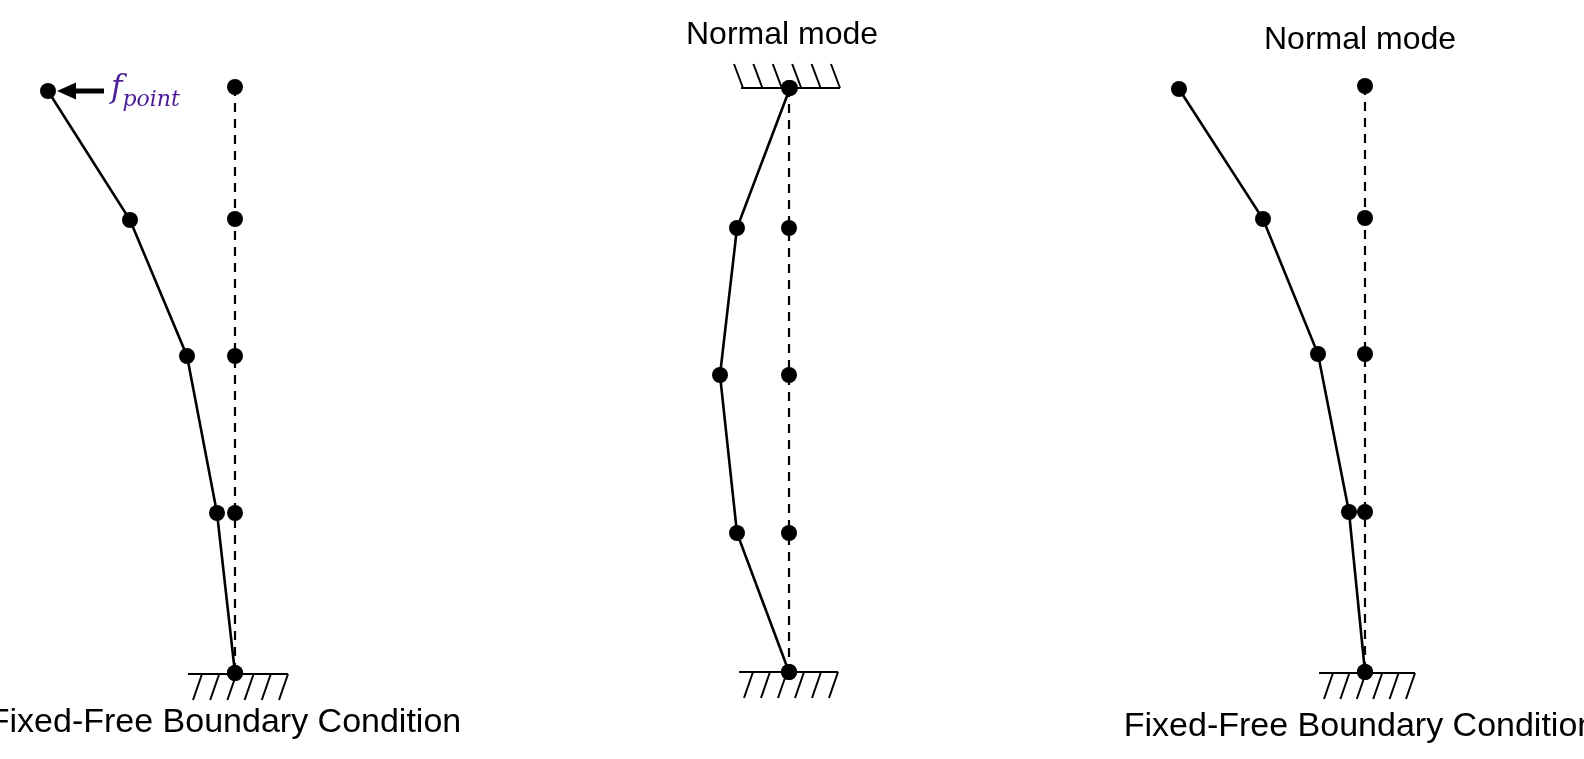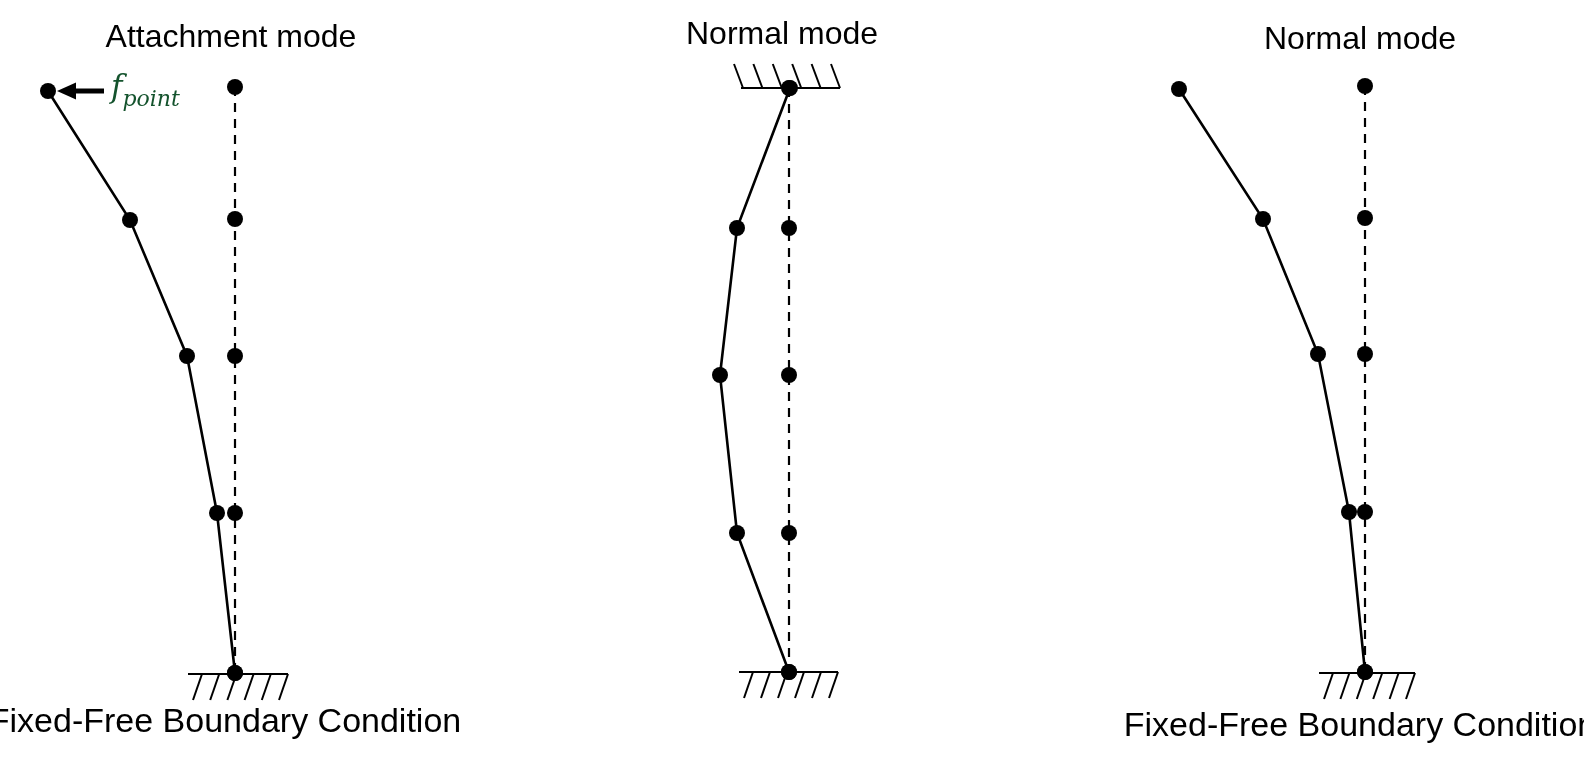--- a/index.html
+++ b/index.html
@@ -23,21 +23,21 @@
   .t1 { left: 231px; top: 18px; }
   .t2 { left: 782px; top: 15px; }
   .t3 { left: 1360px; top: 20px; }
   .c1 { left: 225px; top: 701px; }
   .c2 { left: 780px; top: 702px; }
   .c3 { left: 1360px; top: 705px; }
   .force-label {
     position: absolute;
     left: 111px;
     top: 68px;
-    color: #14532d;
+    color: #4c1d95;
     font-family: "DejaVu Serif", serif;
     font-style: italic;
     font-size: 31px;
     white-space: nowrap;
   }
   .force-label sub {
     font-size: 22px;
     vertical-align: -9px;
     line-height: 0;
   }
@@ -108,21 +108,20 @@
       <circle cx="1365" cy="354" r="8" fill="#000000"></circle>
       <circle cx="1365" cy="512" r="8" fill="#000000"></circle>
       <circle cx="1365" cy="672" r="8" fill="#000000"></circle>
       <circle cx="1179" cy="89" r="8" fill="#000000"></circle>
       <circle cx="1263" cy="219" r="8" fill="#000000"></circle>
       <circle cx="1318" cy="354" r="8" fill="#000000"></circle>
       <circle cx="1349" cy="512" r="8" fill="#000000"></circle>
       <circle cx="1365" cy="672" r="8" fill="#000000"></circle>
     </svg>
 
-  <div class="overlay-text panel-title t1">Attachment mode</div>
   <div class="overlay-text panel-title t2">Normal mode</div>
   <div class="overlay-text panel-title t3">Normal mode</div>
 
   <div class="force-label"><span>f</span><sub>point</sub></div>
 
   <div class="overlay-text panel-caption c1">Fixed-Free Boundary Condition</div>
   <div class="overlay-text panel-caption c3">Fixed-Free Boundary Condition</div>
 </div>
 
 </body></html>

